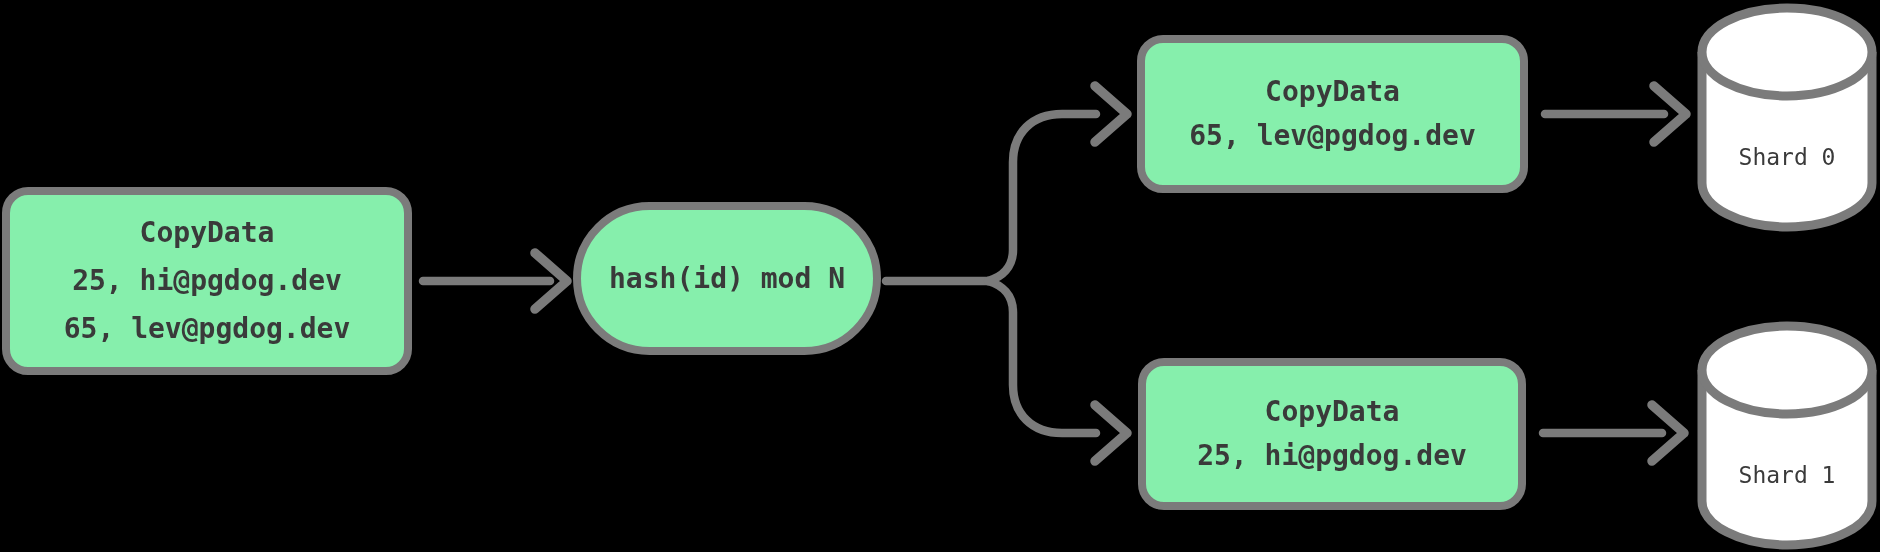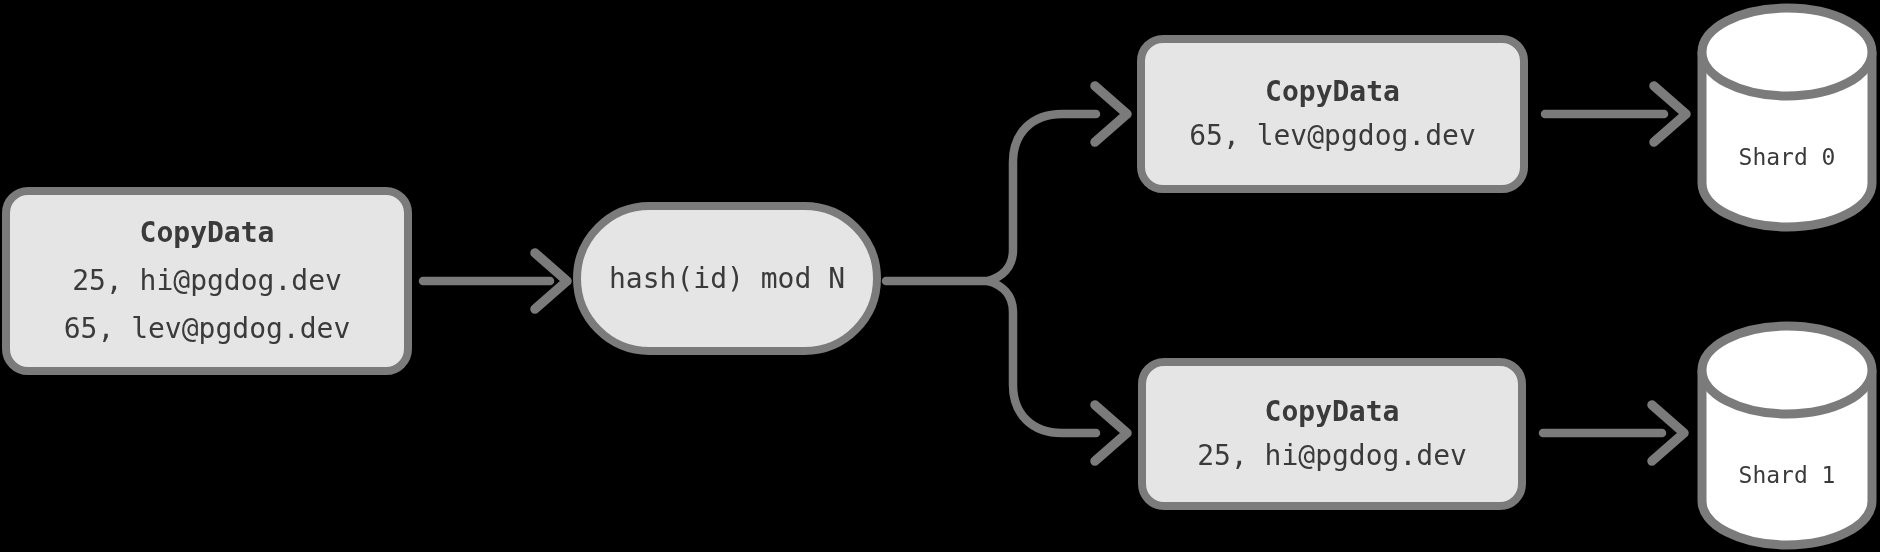--- a/index.html
+++ b/index.html
@@ -25,34 +25,34 @@
     fill: none;
     stroke: #7b7b7b;
     stroke-linecap: round;
     stroke-linejoin: round;
   }
   .edges .wire { stroke-width: 8.5; }
   .edges .head { stroke-width: 9.5; }
   .node {
     position: absolute;
     box-sizing: border-box;
-    background: #e5e5e5;
+    background: #86efac;
     border: 8px solid #7b7b7b;
     border-radius: 26px;
     display: flex;
     flex-direction: column;
     align-items: center;
     justify-content: center;
     color: #3a3a3a;
     font-size: 28px;
     line-height: 30px;
     text-align: center;
   }
   .node .title { font-weight: 700; }
-  .node .row  { font-weight: 400; }
+  .node .row  { font-weight: 700; }
   .node-source {
     left: 2px; top: 187px; width: 410px; height: 188px;
     gap: 18px;
   }
   .node-hash {
     left: 573px; top: 202px; width: 308px; height: 153px;
     border-radius: 77px;
   }
   .node-msg0 {
     left: 1137px; top: 35px; width: 391px; height: 158px;

